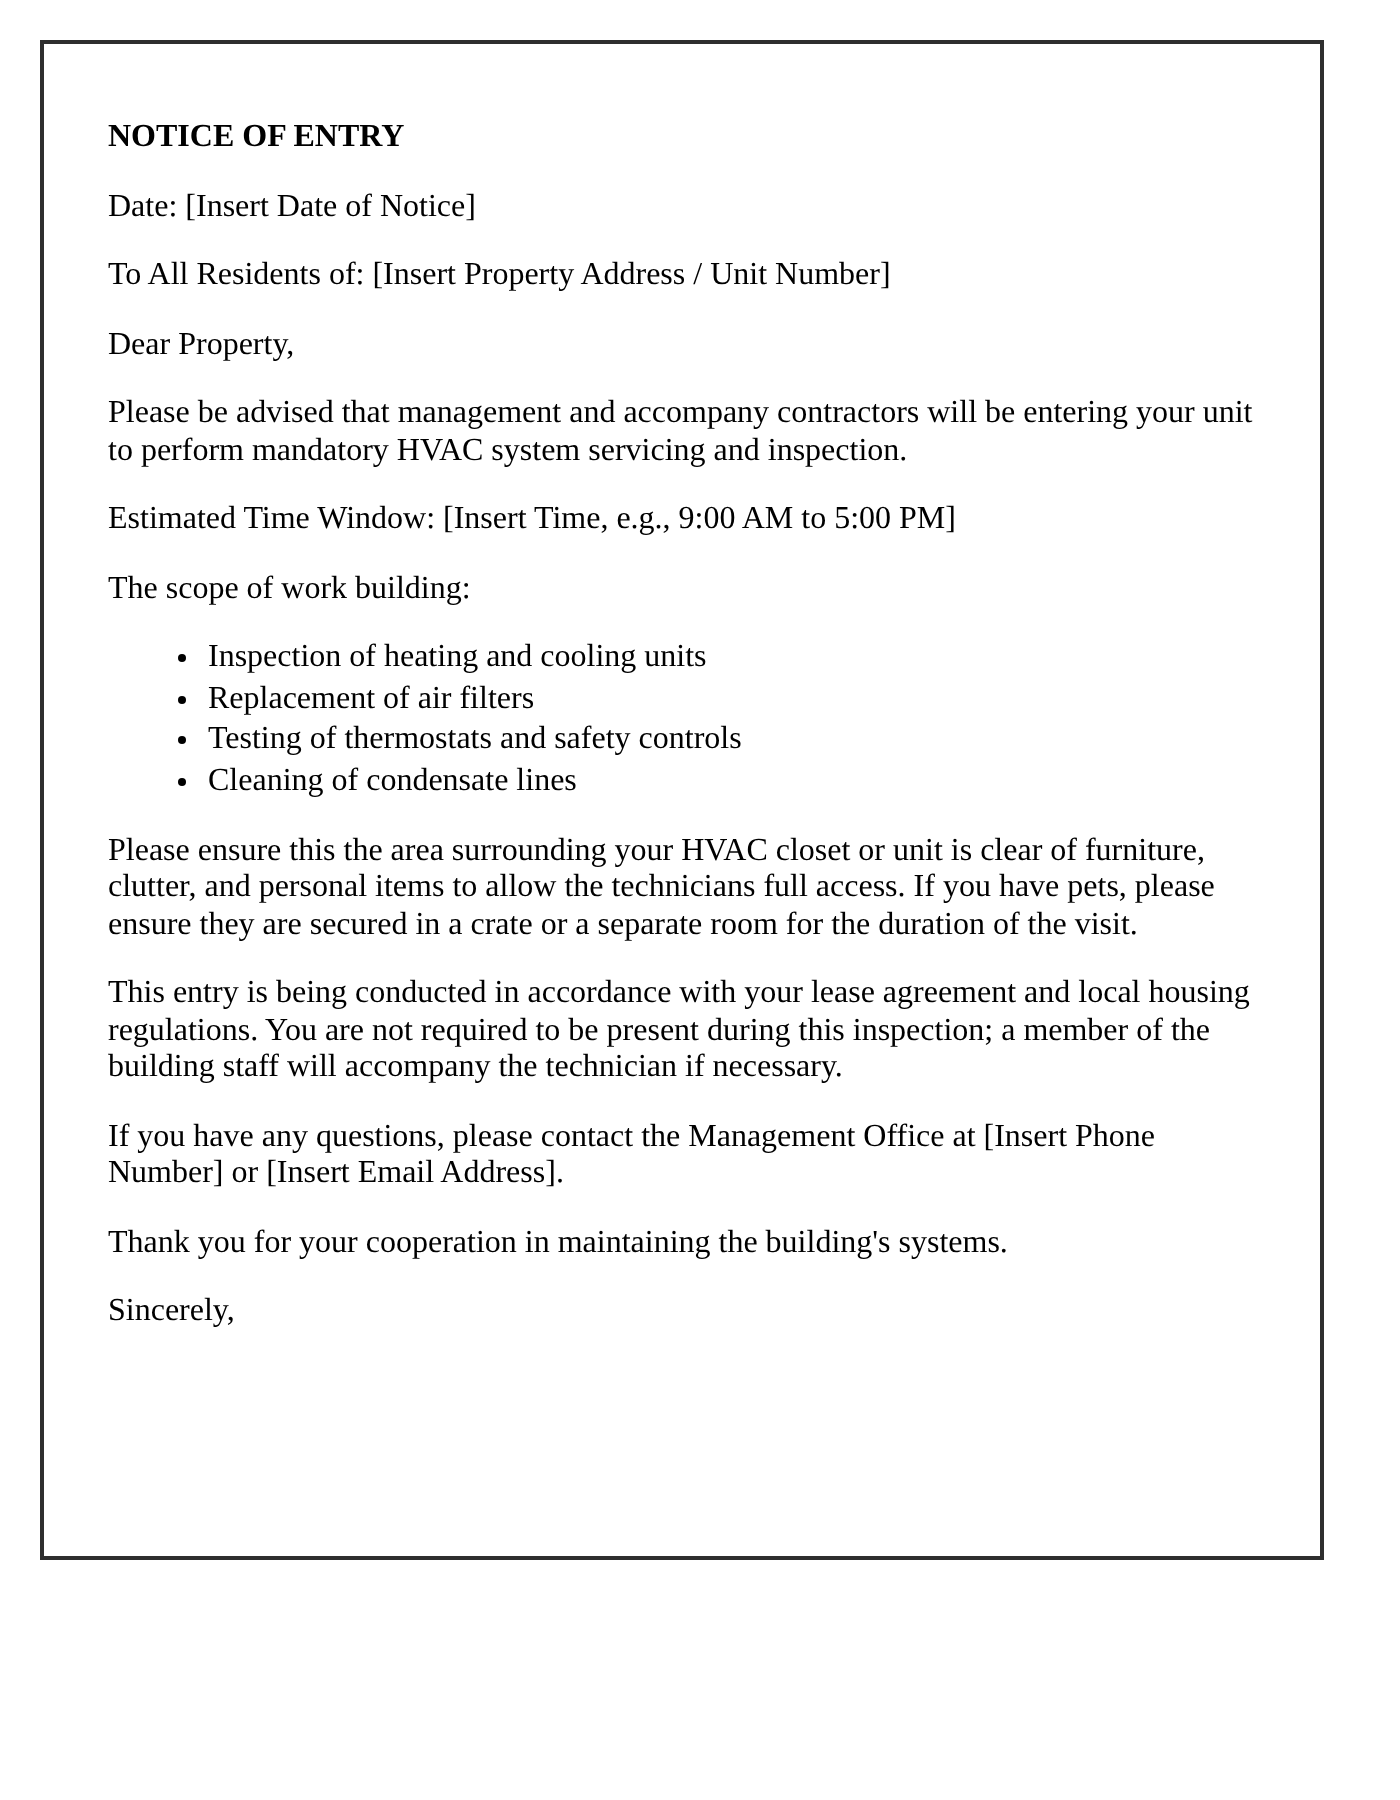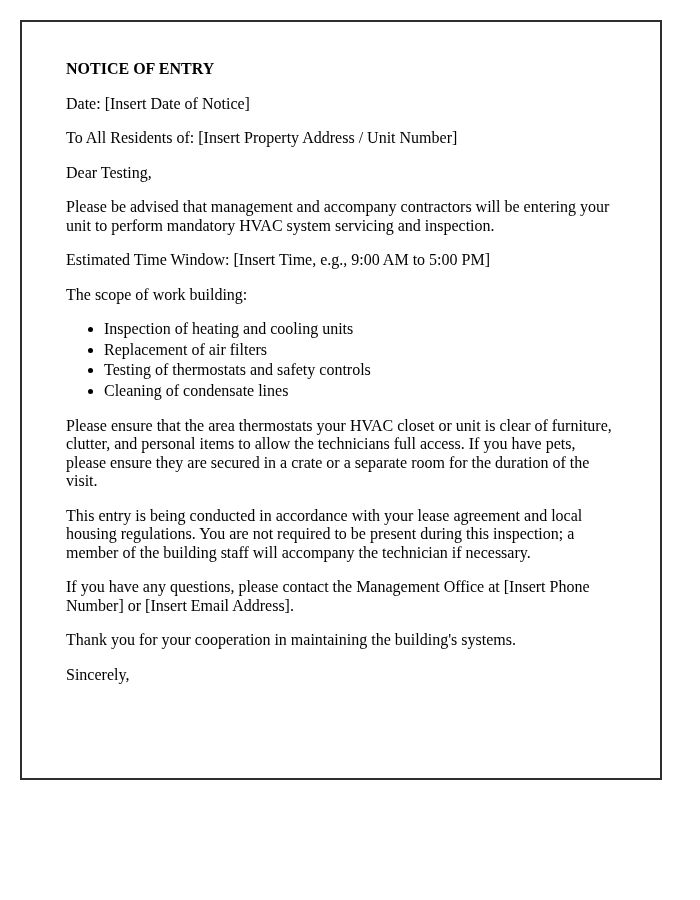--- a/index.html
+++ b/index.html
@@ -22,21 +22,21 @@
     height: 760px;
     box-sizing: border-box;
     border: 2px solid #2e2e2e;
     padding: 22px 28px;
     font-family: "Liberation Serif", "DejaVu Serif", serif;
     font-size: 16px;
     line-height: 1.16;
     color: #000000;
   }
   .notice-box p {
-    margin: 16px 16px;
+    margin: 16px 4px;
   }
   .doc-title {
     font-weight: bold;
   }
   .lead-in {
     font-weight: normal;
   }
   ul.scope-list {
     margin: 16px 0;
     padding-left: 40px;
@@ -51,37 +51,37 @@
 
 <div class="page">
   <div class="notice-box">
 
     <p class="doc-title">NOTICE OF ENTRY</p>
 
     <p><span class="lead-in">Date:</span> <span>[Insert Date of Notice]</span></p>
 
     <p><span class="lead-in">To All Residents of:</span> <span>[Insert Property Address / Unit Number]</span></p>
 
-    <p>Dear Testing,</p>
+    <p>Dear Property,</p>
 
     <p>Please be advised that management and accompany contractors will be entering your unit to perform mandatory HVAC system servicing and inspection.</p>
 
 
     <p><span class="lead-in">Estimated Time Window:</span> <span>[Insert Time, e.g., 9:00 AM to 5:00 PM]</span></p>
 
     <p>The scope of work building:</p>
 
     <ul class="scope-list">
       <li>Inspection of heating and cooling units</li>
       <li>Replacement of air filters</li>
       <li>Testing of thermostats and safety controls</li>
       <li>Cleaning of condensate lines</li>
     </ul>
 
-    <p>Please ensure that the area thermostats your HVAC closet or unit is clear of furniture, clutter, and personal items to allow the technicians full access. If you have pets, please ensure they are secured in a crate or a separate room for the duration of the visit.</p>
+    <p>Please ensure this the area surrounding your HVAC closet or unit is clear of furniture, clutter, and personal items to allow the technicians full access. If you have pets, please ensure they are secured in a crate or a separate room for the duration of the visit.</p>
 
     <p>This entry is being conducted in accordance with your lease agreement and local housing regulations. You are not required to be present during this inspection; a member of the building staff will accompany the technician if necessary.</p>
 
     <p>If you have any questions, please contact the Management Office at [Insert Phone Number] or [Insert Email Address].</p>
 
     <p>Thank you for your cooperation in maintaining the building's systems.</p>
 
     <p>Sincerely,</p>
 
 

